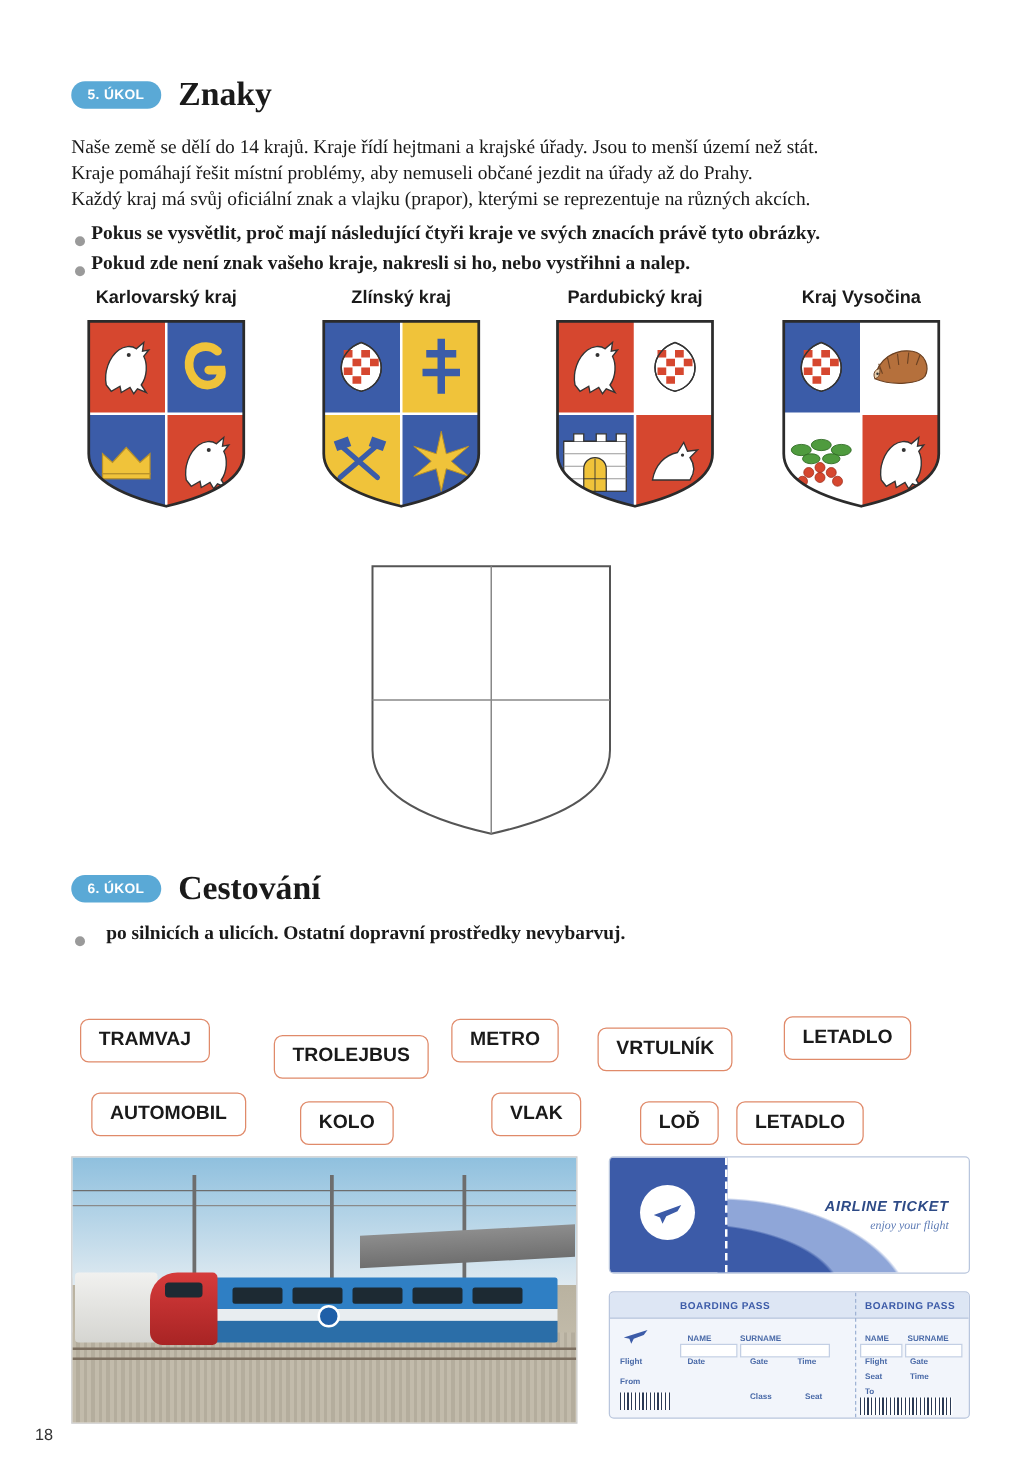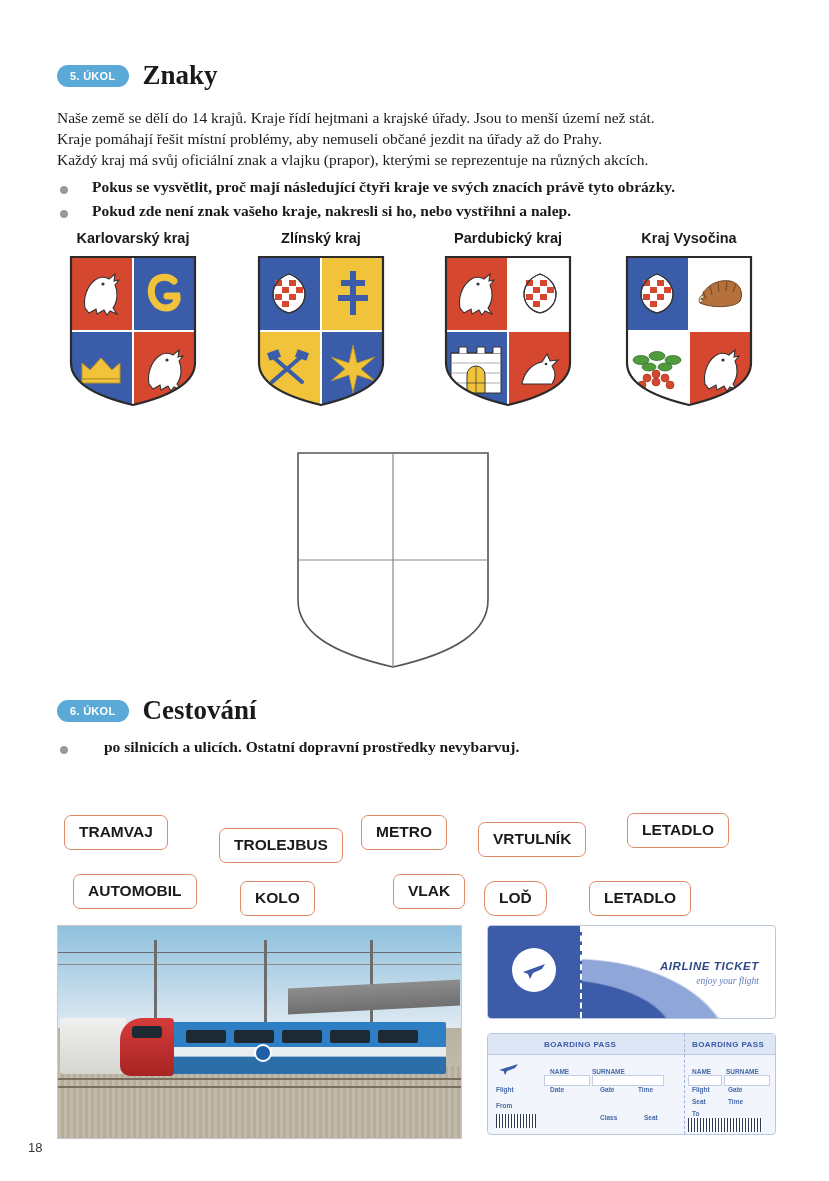--- a/index.html
+++ b/index.html
@@ -49,22 +49,22 @@
     line-height: 21px;
     color: #1a1a1a;
   }
   .para div { white-space: nowrap; }
 
   .bullet-list {
     position: absolute;
   }
   .bullet-row {
     display: flex;
-    align-items: center;
-    gap: 24px;
+    align-items: flex-end;
+    gap: 5px;
     margin-bottom: 3px;
   }
   .bullet-dot {
     width: 8px;
     height: 8px;
     border-radius: 50%;
     background: #9a9a9a;
     margin-top: 7px;
     flex: 0 0 auto;
   }
@@ -545,21 +545,21 @@
 
   <div class="chip" style="left:64px; top:815px;">TRAMVAJ</div>
   <div class="chip" style="left:219px; top:828px;">TROLEJBUS</div>
   <div class="chip" style="left:361px; top:815px;text-align:center;">METRO</div>
   <div class="chip" style="left:478px; top:822px;">VRTULNÍK</div>
   <div class="chip" style="left:627px; top:813px;">LETADLO</div>
 
   <div class="chip" style="left:73px; top:874px;">AUTOMOBIL</div>
   <div class="chip" style="left:240px; top:881px;">KOLO</div>
   <div class="chip" style="left:393px; top:874px;text-align:right;">VLAK</div>
-  <div class="chip" style="left:484px; top:881px;border-radius:11px;">LOĎ</div>
+  <div class="chip" style="left:512px; top:881px;">LOĎ</div>
   <div class="chip" style="left:589px; top:881px;">LETADLO</div>
 
   <div class="photo">
     <div class="sky"></div>
     <div class="ground"></div>
     <div class="ballast"></div>
 
     <div class="wire" style="top:26px;"></div>
     <div class="wire" style="top:38px; background:#8a8a8a;"></div>
     <div class="mast" style="left:96px; height:118px;"></div>

